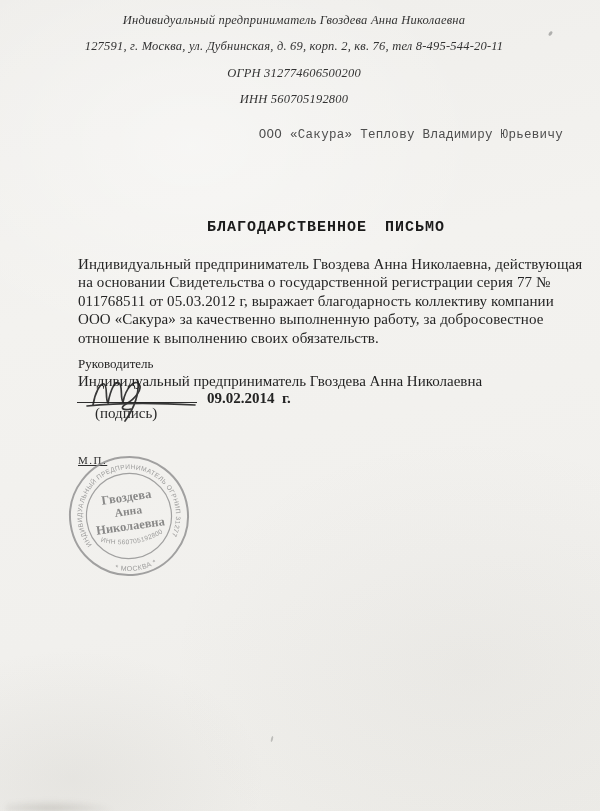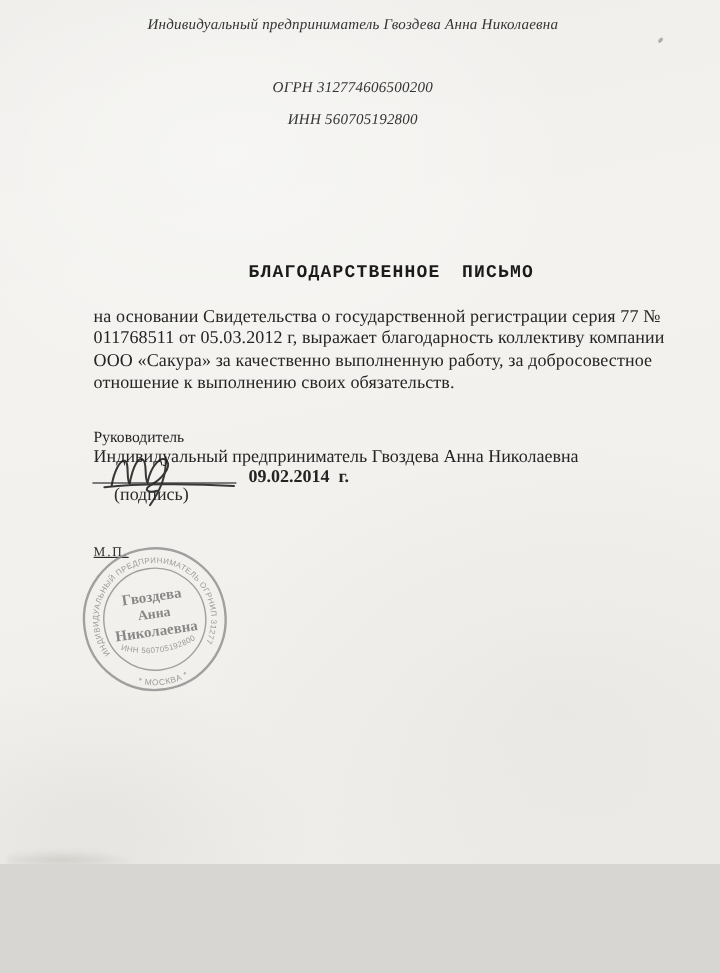--- a/index.html
+++ b/index.html
@@ -1,19 +1,19 @@
 <!DOCTYPE html>
 <html><head>
 <meta charset="utf-8">
 <style>
   * { margin: 0; padding: 0; box-sizing: border-box; }
   html, body { background: #d8d6d2; }
   .page {
     position: relative;
-    width: 600px; height: 720px;
+    width: 600px; height: 811px;
     margin: 0 auto;
     overflow: hidden;
     background:
       radial-gradient(ellipse 420px 300px at 32% 18%, rgba(255,255,255,0.40), rgba(255,255,255,0) 70%),
       radial-gradient(ellipse 500px 380px at 78% 82%, rgba(125,120,110,0.05), rgba(125,120,110,0) 60%),
       radial-gradient(ellipse 300px 200px at 12% 96%, rgba(110,105,95,0.07), rgba(110,105,95,0) 65%),
       linear-gradient(168deg, #efeeeb 0%, #f3f2ef 35%, #f1f0ed 70%, #edecE8 100%);
     font-family: "Liberation Serif", "DejaVu Serif", serif;
     color: #242424;
   }
@@ -94,29 +94,32 @@
   .smudge { bottom: 0; left: 6px; width: 110px; height: 12px;
             background: radial-gradient(ellipse at 40% 100%, rgba(100,95,85,0.22), rgba(100,95,85,0) 70%);
             filter: blur(2px); }
 </style>
 </head>
 <body>
 
 <div class="page">
 
   <div class="abs h-line h1">Индивидуальный предприниматель Гвоздева Анна Николаевна</div>
+  <div class="abs h-line h2">127591, г. Москва, ул. Дубнинская, д. 69, корп. 2, кв. 76, тел 8-495-544-20-11</div>
   <div class="abs h-line h3">ОГРН 312774606500200</div>
   <div class="abs h-line h4">ИНН 560705192800</div>
 
   <div class="abs addressee">
+    <div>ООО «Сакура» Теплову Владимиру Юрьевичу</div>
   </div>
 
   <div class="abs title">БЛАГОДАРСТВЕННОЕ ПИСЬМО</div>
 
   <div class="abs body-text">
+    <div class="b-line">Индивидуальный предприниматель Гвоздева Анна Николаевна, действующая</div>
     <div class="b-line">на основании Свидетельства о государственной регистрации серия 77 №</div>
     <div class="b-line">011768511 от 05.03.2012 г, выражает благодарность коллективу компании</div>
     <div class="b-line">ООО «Сакура» за качественно выполненную работу, за добросовестное</div>
     <div class="b-line">отношение к выполнению своих обязательств.</div>
   </div>
 
   <div class="abs role">Руководитель</div>
   <div class="abs name-line">Индивидуальный предприниматель Гвоздева Анна Николаевна</div>
   <div class="abs sig-underline"></div>
 

